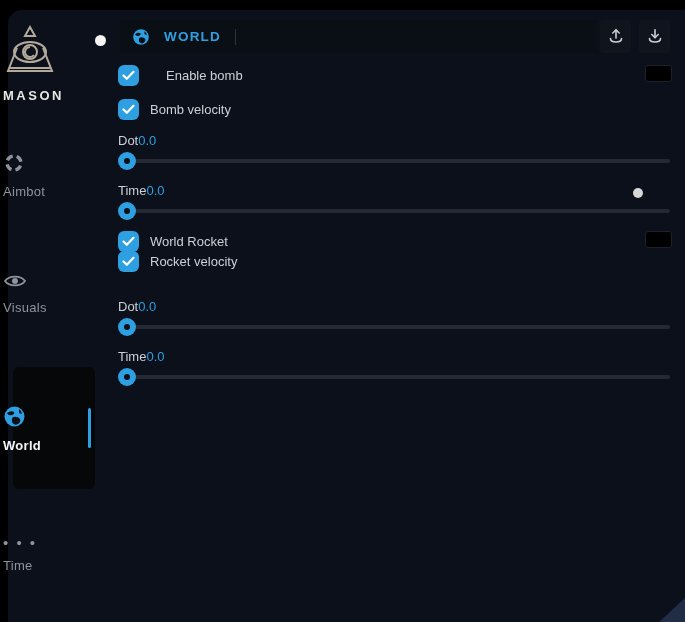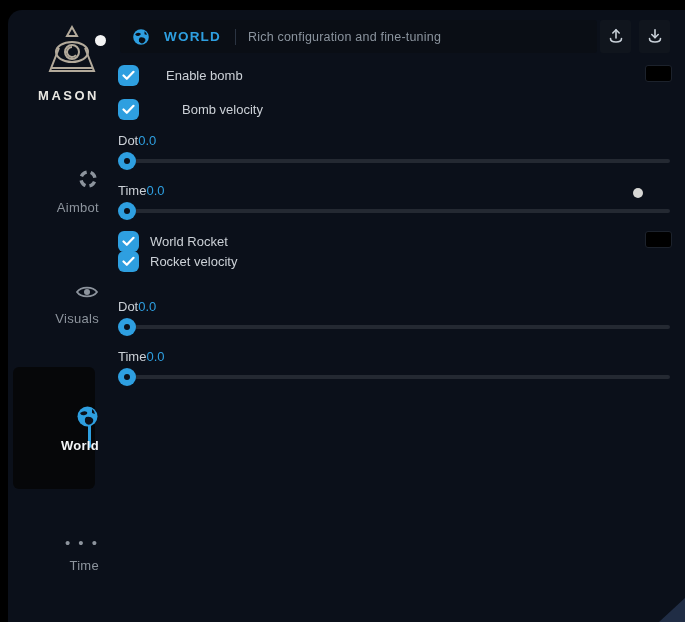--- a/index.html
+++ b/index.html
@@ -7,21 +7,21 @@
               font-family:"Liberation Sans", sans-serif; }
   #app { position:relative; width:685px; height:622px; background:#000; }
 
   
   .window { position:absolute; left:8px; top:10px; width:677px; height:612px;
             background:#0b101a; border-radius:14px 0 0 0; }
   .corner-accent { position:absolute; right:0; bottom:0; width:26px; height:24px;
             background:#24334e; clip-path:polygon(100% 0, 100% 100%, 0 100%); opacity:.85; }
 
   
-  .sidebar-item { position:absolute; width:96px; left:3px; text-align:right; cursor:pointer; }
+  .sidebar-item { position:absolute; width:96px; left:3px; text-align:left; cursor:pointer; }
   .sidebar-label { display:block; margin-top:6px; font-size:13px; color:#8d949d; letter-spacing:.3px; }
   .logo-wordmark { display:block; margin-top:2px; font-size:13px; font-weight:bold;
                    color:#e9e7e2; letter-spacing:2.5px; }
   .selected-box { position:absolute; left:13px; top:367px; width:82px; height:122px;
                   background:#060709; border-radius:6px; }
   .selected-bar { position:absolute; left:88px; top:408px; width:3px; height:40px;
                   background:#2e9fe0; border-radius:2px; }
   .sidebar-item.selected .sidebar-label { color:#f2f4f6; font-weight:bold; }
   .icon-wrap { display:inline-block; line-height:0; }
   .dots-icon { font-size:15px; color:#8d949d; letter-spacing:2px; line-height:10px; }
@@ -77,30 +77,30 @@
         <path d="M14 24 L5 47 H49 L40 24" fill="none"></path>
         <path d="M7 44 H47"></path>
         <ellipse cx="27" cy="28" rx="16" ry="10"></ellipse>
         <circle cx="27" cy="28" r="7"></circle>
         <path d="M27 23 a5 5 0 1 0 4 8" fill="none"></path>
       </svg>
     </span>
     <span class="logo-wordmark">MASON</span>
   </div>
 
-  <div class="sidebar-item" style="top:168px;">
+  <div class="sidebar-item" style="top:152px;">
     <span class="icon-wrap">
       <svg width="22" height="22" viewBox="0 0 22 22" fill="none">
         <circle cx="11" cy="11" r="7" stroke="#8d949d" stroke-width="3.4" stroke-dasharray="7 4" stroke-dashoffset="3" transform="rotate(45 11 11)"></circle>
       </svg>
     </span>
     <span class="sidebar-label">Aimbot</span>
   </div>
 
-  <div class="sidebar-item" style="top:283px;">
+  <div class="sidebar-item" style="top:272px;">
     <span class="icon-wrap">
       <svg width="24" height="18" viewBox="0 0 24 18" fill="none">
         <path d="M2 9 C6 3.2 18 3.2 22 9 C18 14.8 6 14.8 2 9 Z" stroke="#8d949d" stroke-width="1.8"></path>
         <circle cx="12" cy="9" r="3" fill="#8d949d"></circle>
       </svg>
     </span>
     <span class="sidebar-label">Visuals</span>
   </div>
 
   <div class="selected-box"></div>
@@ -126,21 +126,20 @@
     <span class="header-globe">
       <svg width="18" height="18" viewBox="0 0 23 23">
         <circle cx="11.5" cy="11.5" r="10" fill="#2e9fe0"></circle>
         <path d="M4 8 q4 -3 7 -1 q1 2 -2 3 q-4 1 -5 -2 Z" fill="#0a0e15"></path>
         <path d="M10 12 q5 -1 7 2 q1 3 -2 5 q-4 2 -6 -2 q-1 -3 1 -5 Z" fill="#0a0e15"></path>
         <path d="M16 4 q3 2 3 5 l-3 -1 Z" fill="#0a0e15"></path>
       </svg>
     </span>
     <span class="header-title">WORLD</span>
     <span class="header-sep"></span>
-    <span class="header-subtitle">Rich configuration and fine-tuning</span>
   </div>
 
   <button class="icon-btn" id="upload-btn">
     <span>
       <svg width="16" height="17" viewBox="0 0 16 17" fill="none" stroke="#c9d1d9" stroke-width="1.6" stroke-linecap="round">
         <path d="M8 11 V3"></path>
           <path d="M4.8 6 L8 2.8 L11.2 6"></path>
         <path d="M2.5 11.5 q0 3.5 5.5 3.5 q5.5 0 5.5 -3.5"></path>
       </svg>
     </span>
@@ -158,21 +157,21 @@
   <div class="check-row" style="top:65px;gap:16px;">
     <span class="checkbox">
       <svg width="13" height="11" viewBox="0 0 13 11" fill="none" stroke="#fff" stroke-width="2.2" stroke-linecap="round" stroke-linejoin="round">
           <path d="M1.5 5.5 L4.8 8.8 L11.5 1.8"></path>
         </svg>
     </span>
     <span class="check-label">Enable bomb</span>
   </div>
   <span class="swatch" style="left: 645px; top: 65px; background: rgb(0, 0, 0);"></span>
 
-  <div class="check-row" style="top:99px;gap:32px;">
+  <div class="check-row" style="top:99px;">
     <span class="checkbox">
       <svg width="13" height="11" viewBox="0 0 13 11" fill="none" stroke="#fff" stroke-width="2.2" stroke-linecap="round" stroke-linejoin="round">
           <path d="M1.5 5.5 L4.8 8.8 L11.5 1.8"></path>
         </svg>
     </span>
     <span class="check-label">Bomb velocity</span>
   </div>
 
   <div class="slider-label" style="top:133px;">
     <span>Dot</span><span class="val">0.0</span>

